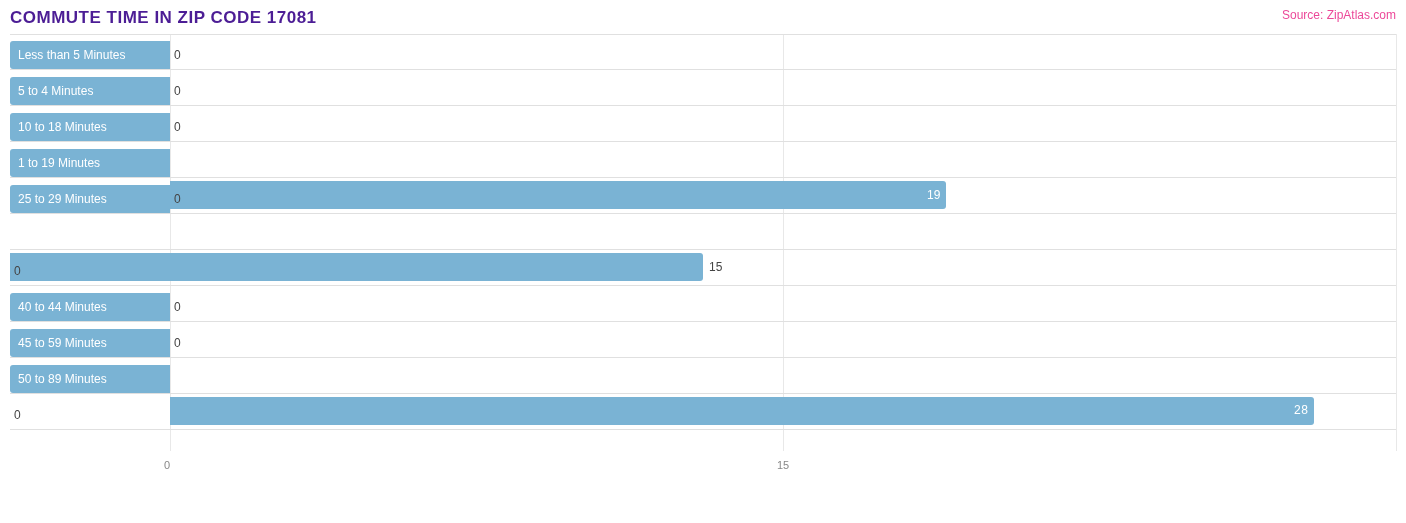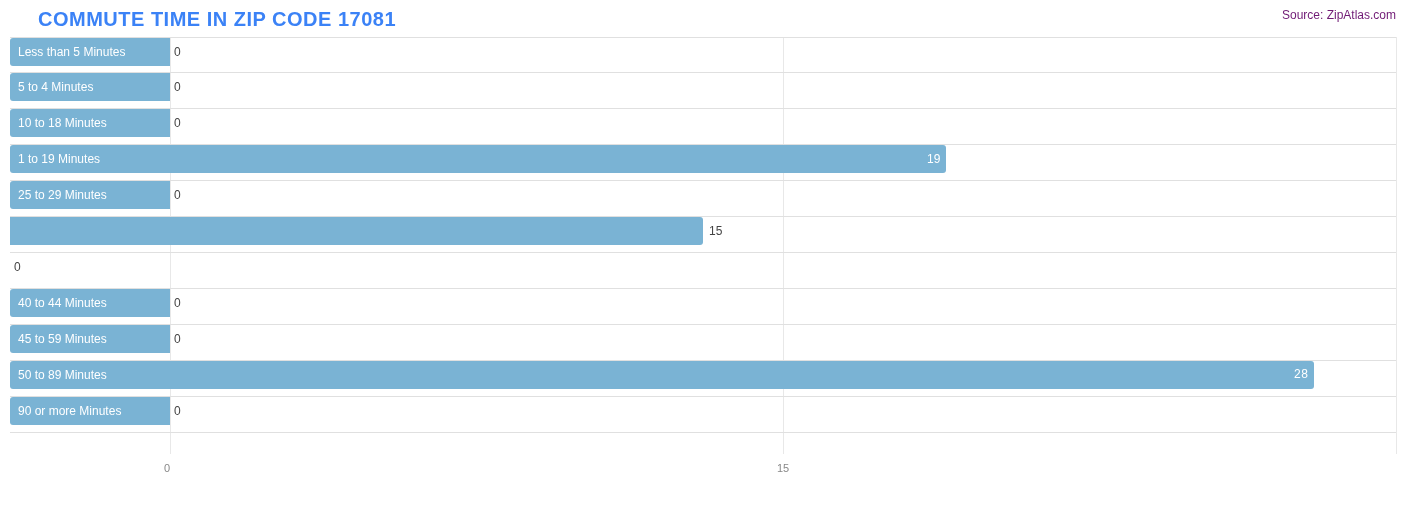--- a/index.html
+++ b/index.html
@@ -16,33 +16,32 @@
       padding: 8px 10px 40px 10px;
       position: relative;
     }
     .chart-title-row {
       display: flex;
       justify-content: space-between;
       align-items: flex-start;
       margin-bottom: 6px;
     }
     .chart-title {
-      font-size: 20px;
+      font-size: 17px;
       font-weight: bold;
-      color: #3b82f6;
+      color: #4c1d95;
       letter-spacing: 0.5px;
-      margin-left: 28px;
     }
     .chart-source {
       font-size: 12px;
-      color: #701a75;
+      color: #ec4899;
     }
     .bar-row {
       display: flex;
-      align-items: flex-start;
+      align-items: flex-end;
       height: 36px;
       border-bottom: 1px solid #e0e0e0;
       position: relative;
     }
     .bar-row:first-child {
       border-top: 1px solid #e0e0e0;
     }
     .bar-label {
       width: 160px;
       min-width: 160px;
@@ -64,20 +63,21 @@
       background: transparent;
     }
     .bar-fill {
       height: 100%;
       background: #7ab3d4;
       border-radius: 0 3px 3px 0;
       display: flex;
       align-items: center;
       justify-content: flex-end;
       position: relative;
+      margin-top: 32px;
     }
     .bar-value {
       font-size: 12px;
       color: #fff;
       padding-right: 6px;
       white-space: nowrap;
     }
     .bar-value-outside {
       font-size: 12px;
       color: #444;
@@ -187,21 +187,20 @@
         </div>
         <div class="bar-row">
           <div class="bar-label">50 to 89 Minutes</div>
           <div class="bar-track" style="position: relative;">
             <div class="bar-fill" style="width: 93.3333%; font-family: Liberation Mono, monospace;">
               <span class="bar-value">28</span>
             </div>
           </div>
         </div>
         <div class="bar-row">
-          <div class="bar-label">90 or more Minutes</div>
           <div class="bar-track" style="position: relative;">
             <span class="bar-value-zero">0</span>
           </div>
         </div>
       </div>
 
     <div style="position:relative; height:22px; margin-left:160px;" id="x-axis-container">
         <span class="x-tick" style="left: calc(0% - 6px); top: 2px;">0</span>
         <span class="x-tick" style="left: calc(50% - 6px); top: 2px;">15</span>
         <span class="x-tick" style="left: calc(100% - 6px); top: 2px; margin-left: 24px;">30</span>

